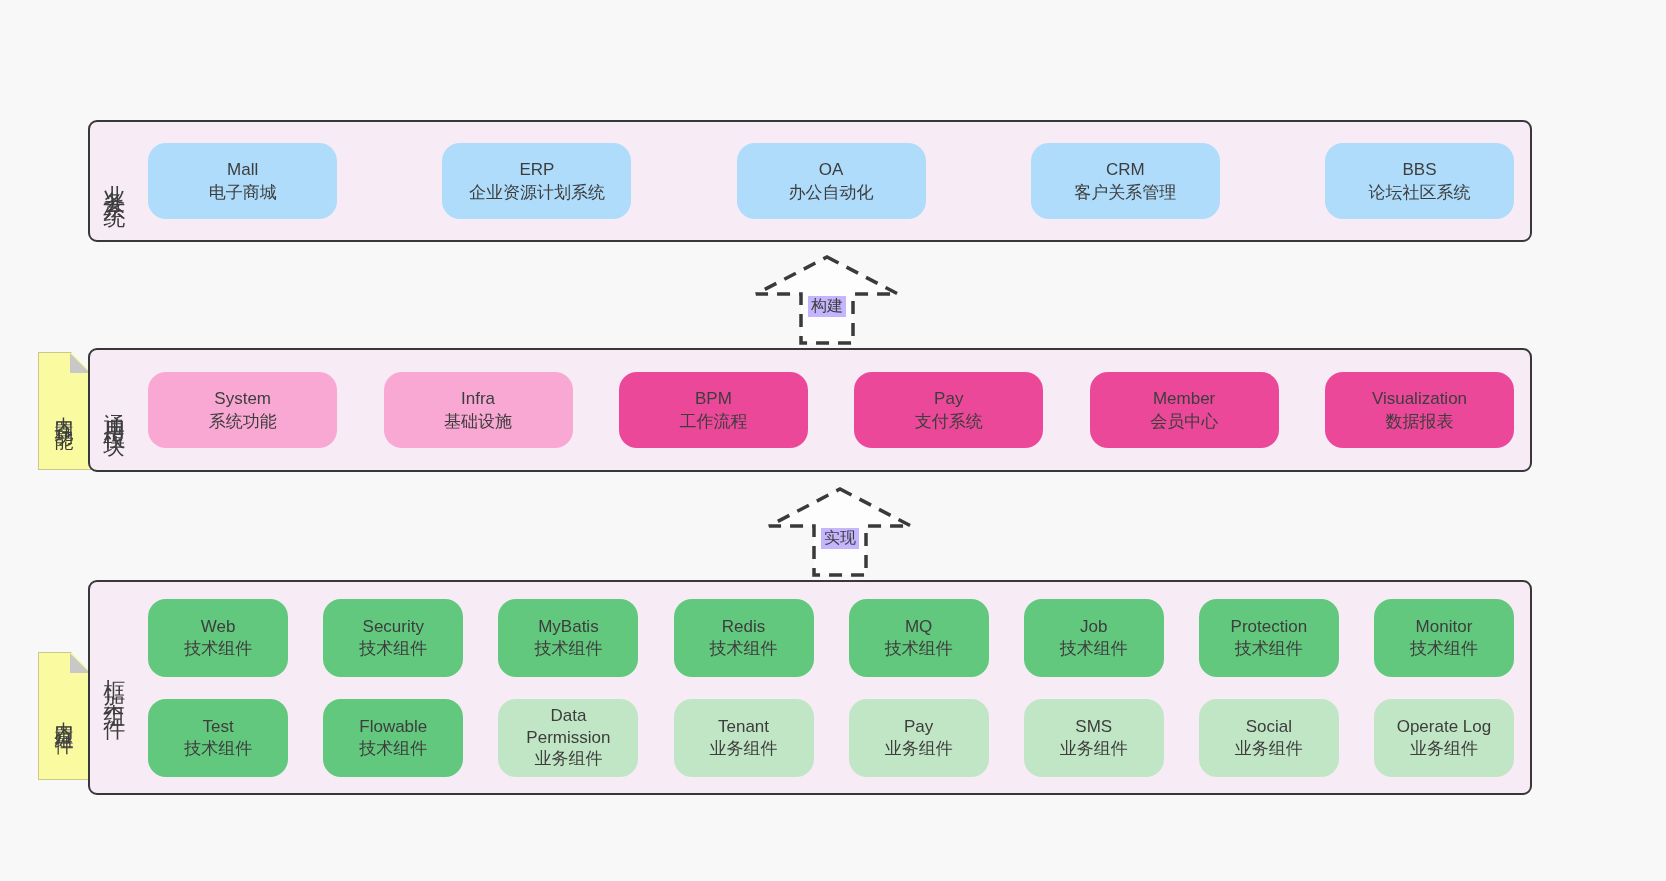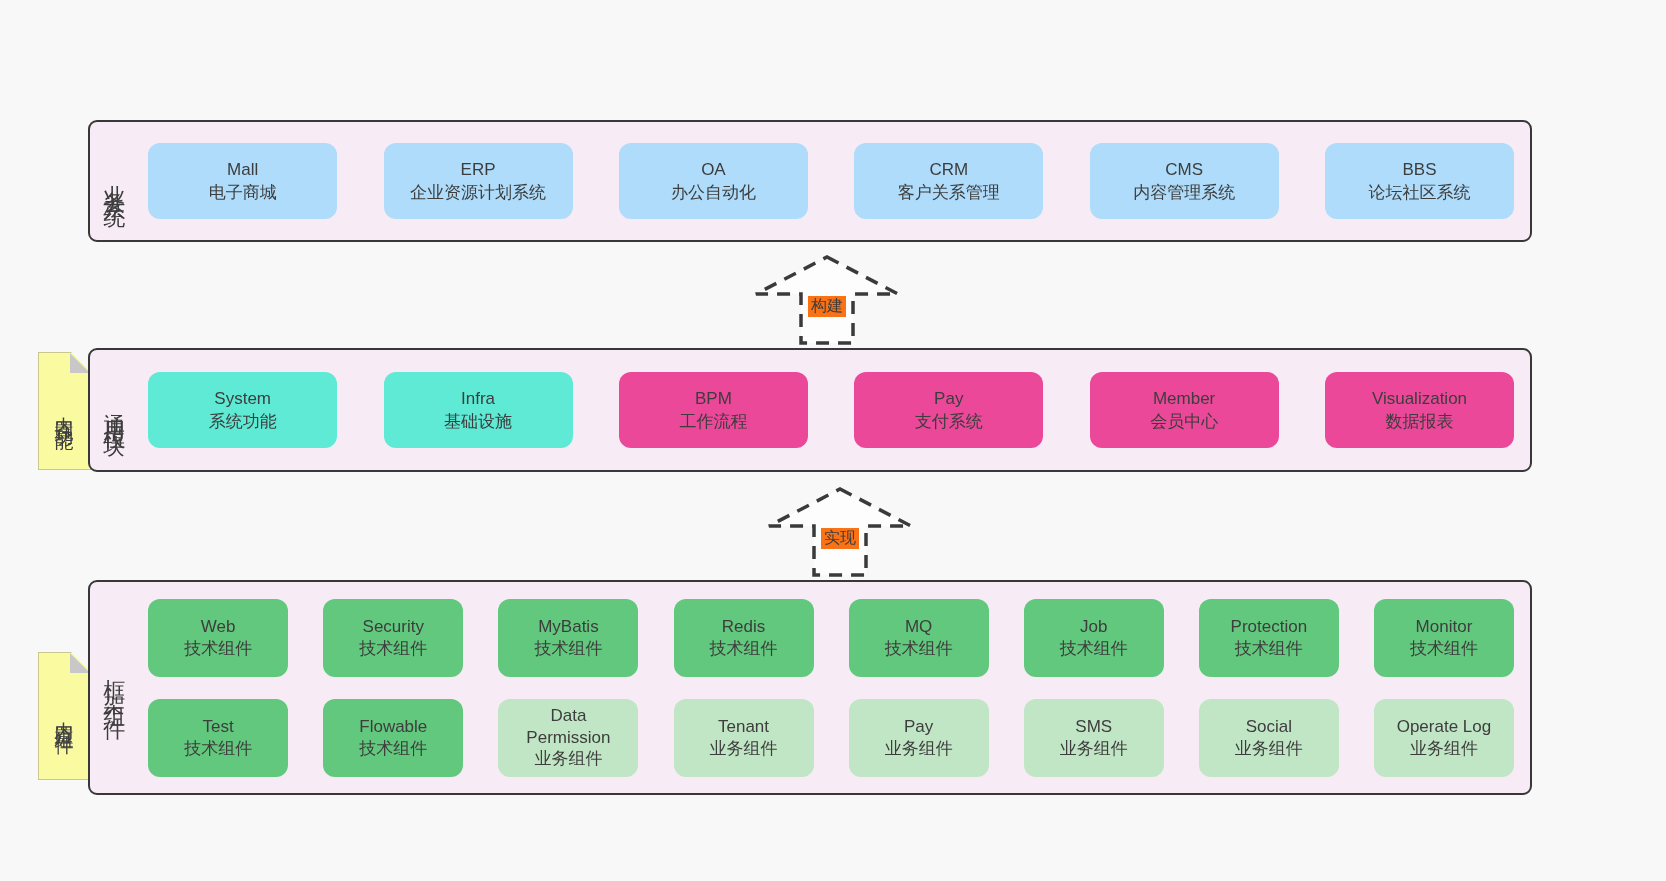--- a/index.html
+++ b/index.html
@@ -40,29 +40,29 @@
     flex:1;display:flex;justify-content:space-between;
     margin:0 16px 0 22px;
   }
   .rows{
     flex:1;display:flex;flex-direction:column;gap:22px;
     margin:0 16px 0 22px;
   }
   .row{display:flex;justify-content:space-between;gap:28px;}
   
   .box{
-    width:189px;height:76px;border-radius:12px;
+    width:189px;height:76px;border-radius:18px;
     display:flex;flex-direction:column;justify-content:center;align-items:center;
     text-align:center;color:#3d3d3d;
     font-size:17px;line-height:1.38;
     box-sizing:border-box;padding:0 18px;
   }
   .box-sm{width:140px;height:78px;line-height:1.28;}
   .blue{background:#aedcfa;}
-  .red{background:#5eead4;}
+  .red{background:#f9a8d4;}
   .pink{background:#ec4899;}
   .green{background:#62c87d;}
   .lgreen{background:#c1e6c5;}
   .box-title,.box-sub{width:100%;}
   
   .sticky{
     position:absolute;left:38px;width:53px;
     background:#fafaa0;
     border:1px solid #c9c98f;
     clip-path:polygon(0 0,calc(100% - 20px) 0,100% 20px,100% 100%,0 100%);
@@ -81,21 +81,21 @@
     writing-mode:vertical-rl;text-orientation:upright;
     font-size:19px;letter-spacing:5px;color:#3d3d3d;line-height:1;
   }
   
   .arrow{position:absolute;width:150px;height:92px;z-index:2;}
   .arrow.a1{left:752px;top:254px;}
   .arrow.a2{left:765px;top:486px;}
   .arrow svg{display:block;}
   .arrow-label{
     position:absolute;left:50%;top:42px;transform:translateX(-50%);
-    background:#f97316;padding:0 3px;
+    background:#c4b5fd;padding:0 3px;
     font-size:16px;color:#3d3d3d;white-space:nowrap;
   }
 </style>
 </head>
 <body>
 
 <div class="page">
 
   <div class="sticky mid-note">
     <span class="sticky-text">内置功能</span>
@@ -115,24 +115,20 @@
         <div class="box-title">ERP</div>
         <div class="box-sub">企业资源计划系统</div>
       </div>
       <div class="box blue">
         <div class="box-title">OA</div>
         <div class="box-sub">办公自动化</div>
       </div>
       <div class="box blue">
         <div class="box-title">CRM</div>
         <div class="box-sub">客户关系管理</div>
-      </div>
-      <div class="box blue">
-        <div class="box-title">CMS</div>
-        <div class="box-sub">内容管理系统</div>
       </div>
       <div class="box blue">
         <div class="box-title">BBS</div>
         <div class="box-sub">论坛社区系统</div>
       </div>
     </div>
   </div>
 
   <div class="arrow a1">
     <svg width="150" height="92" viewBox="0 0 150 92">

